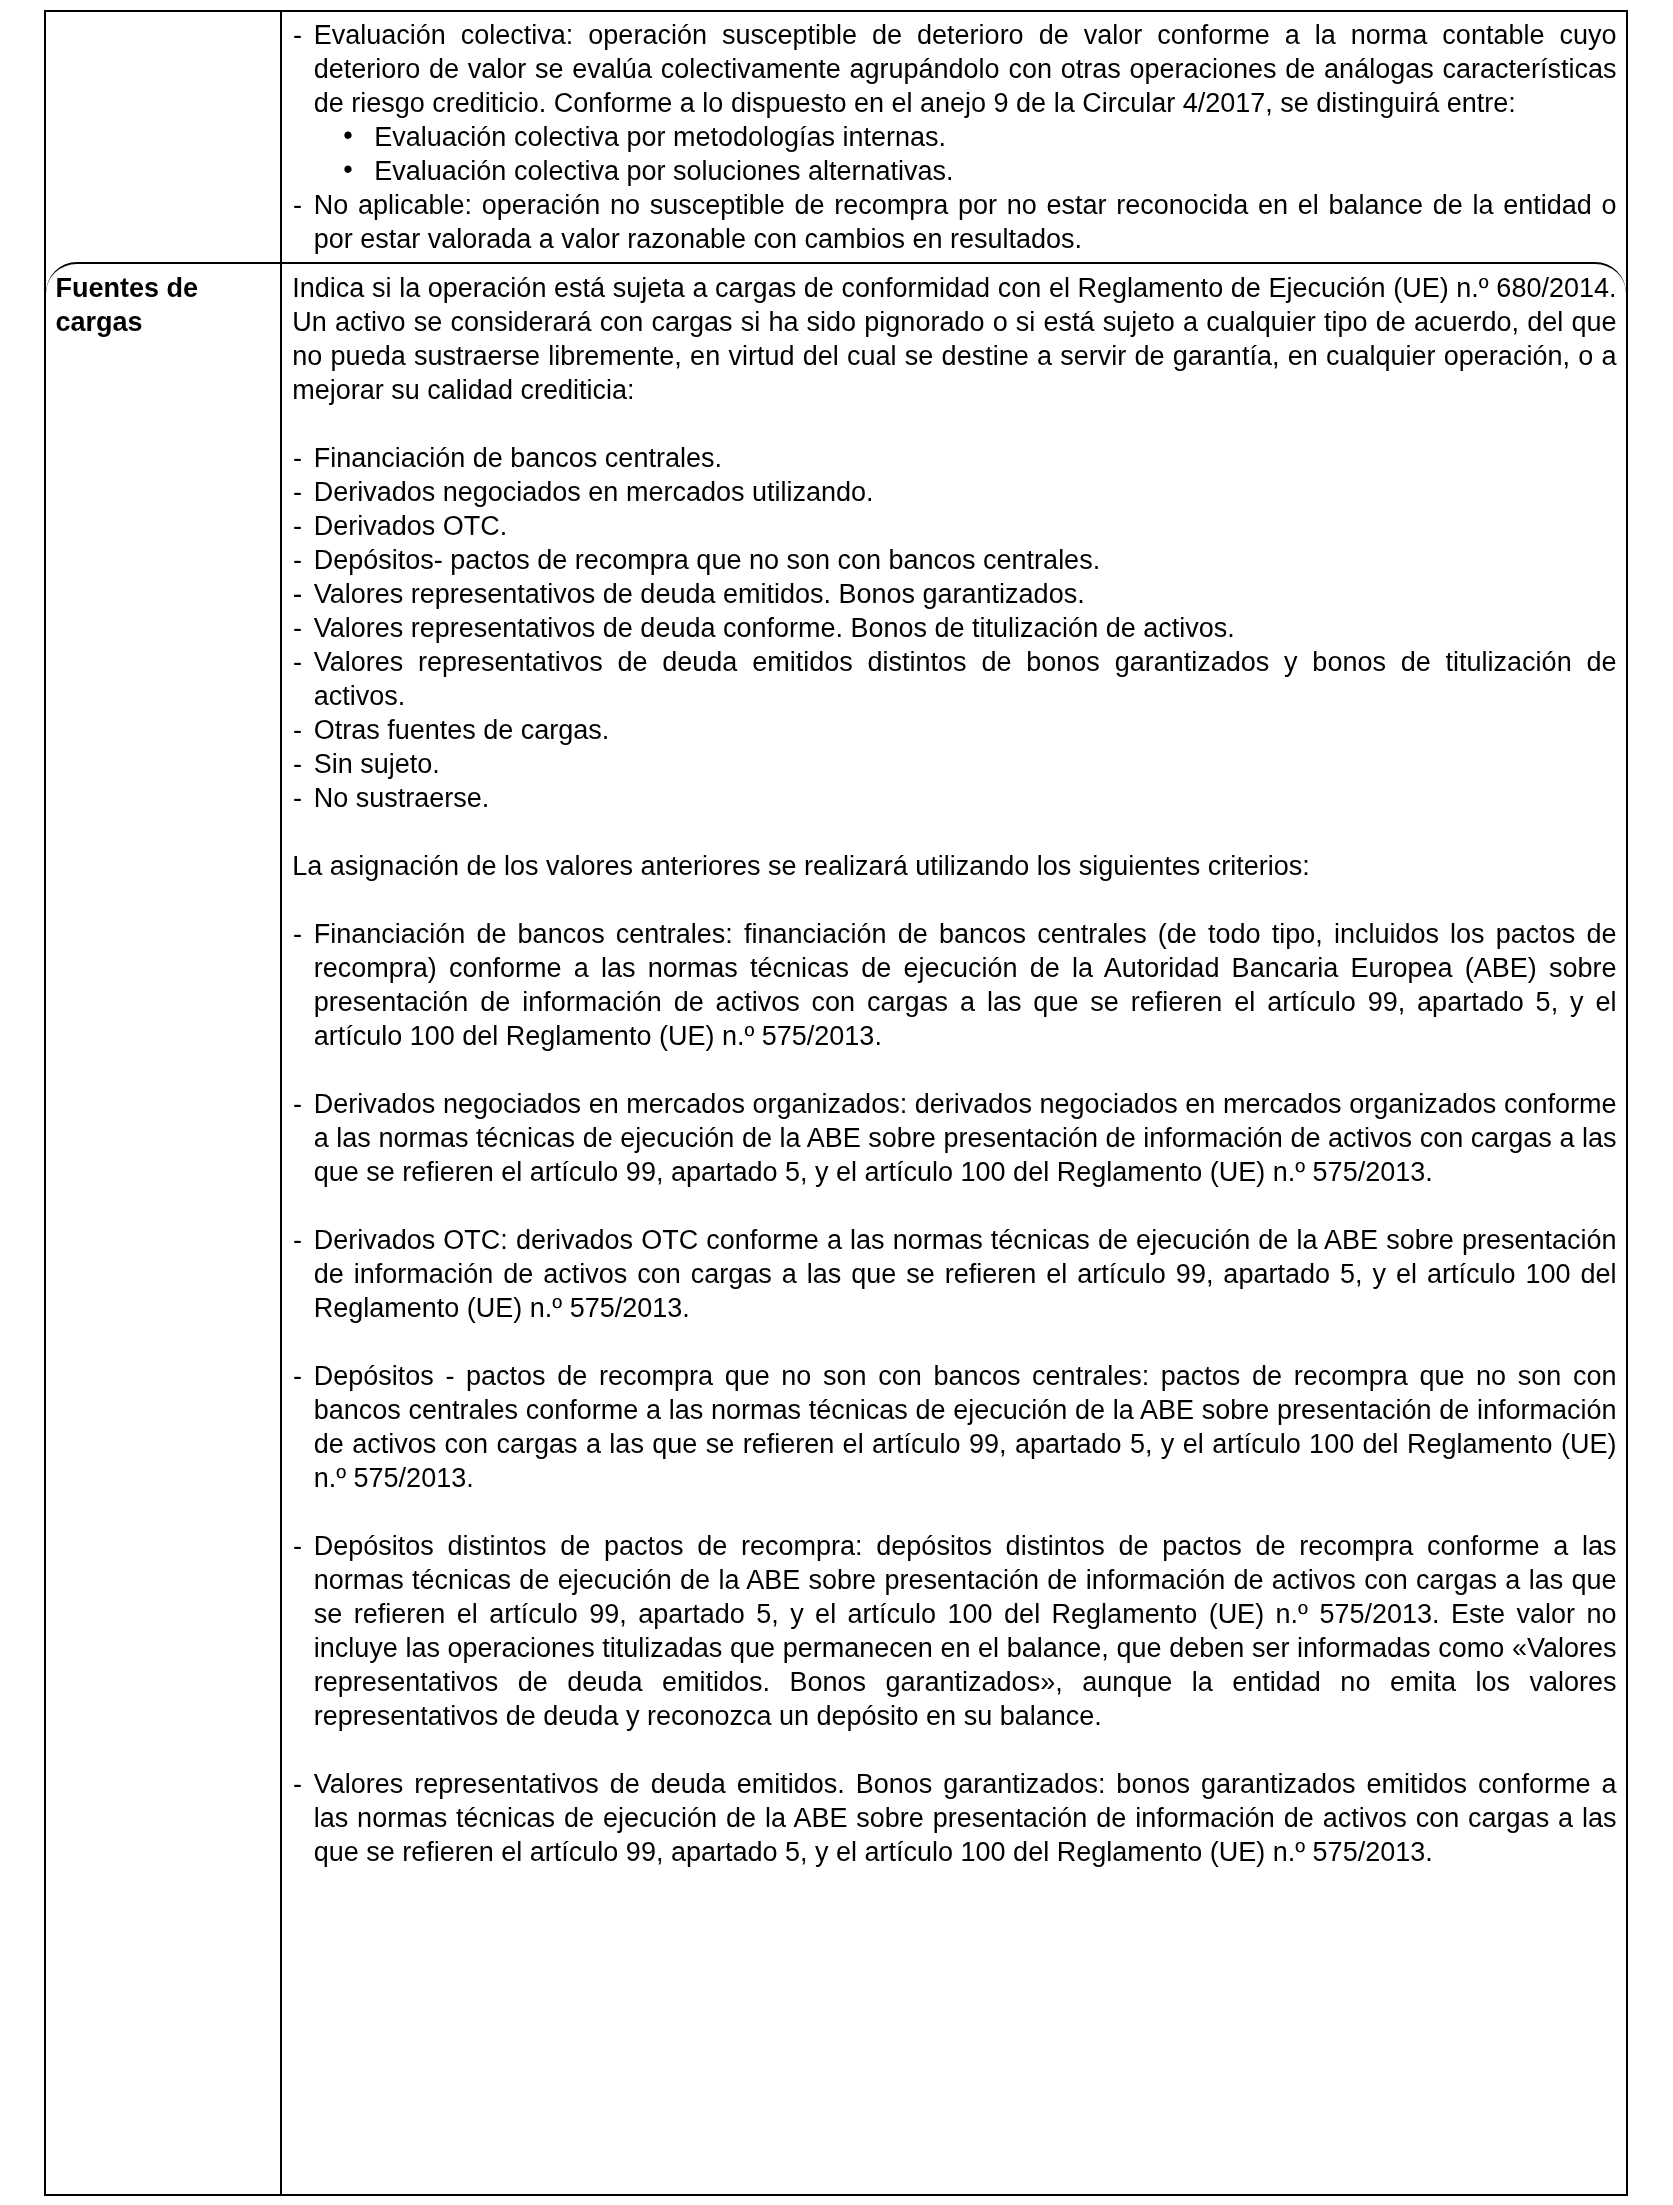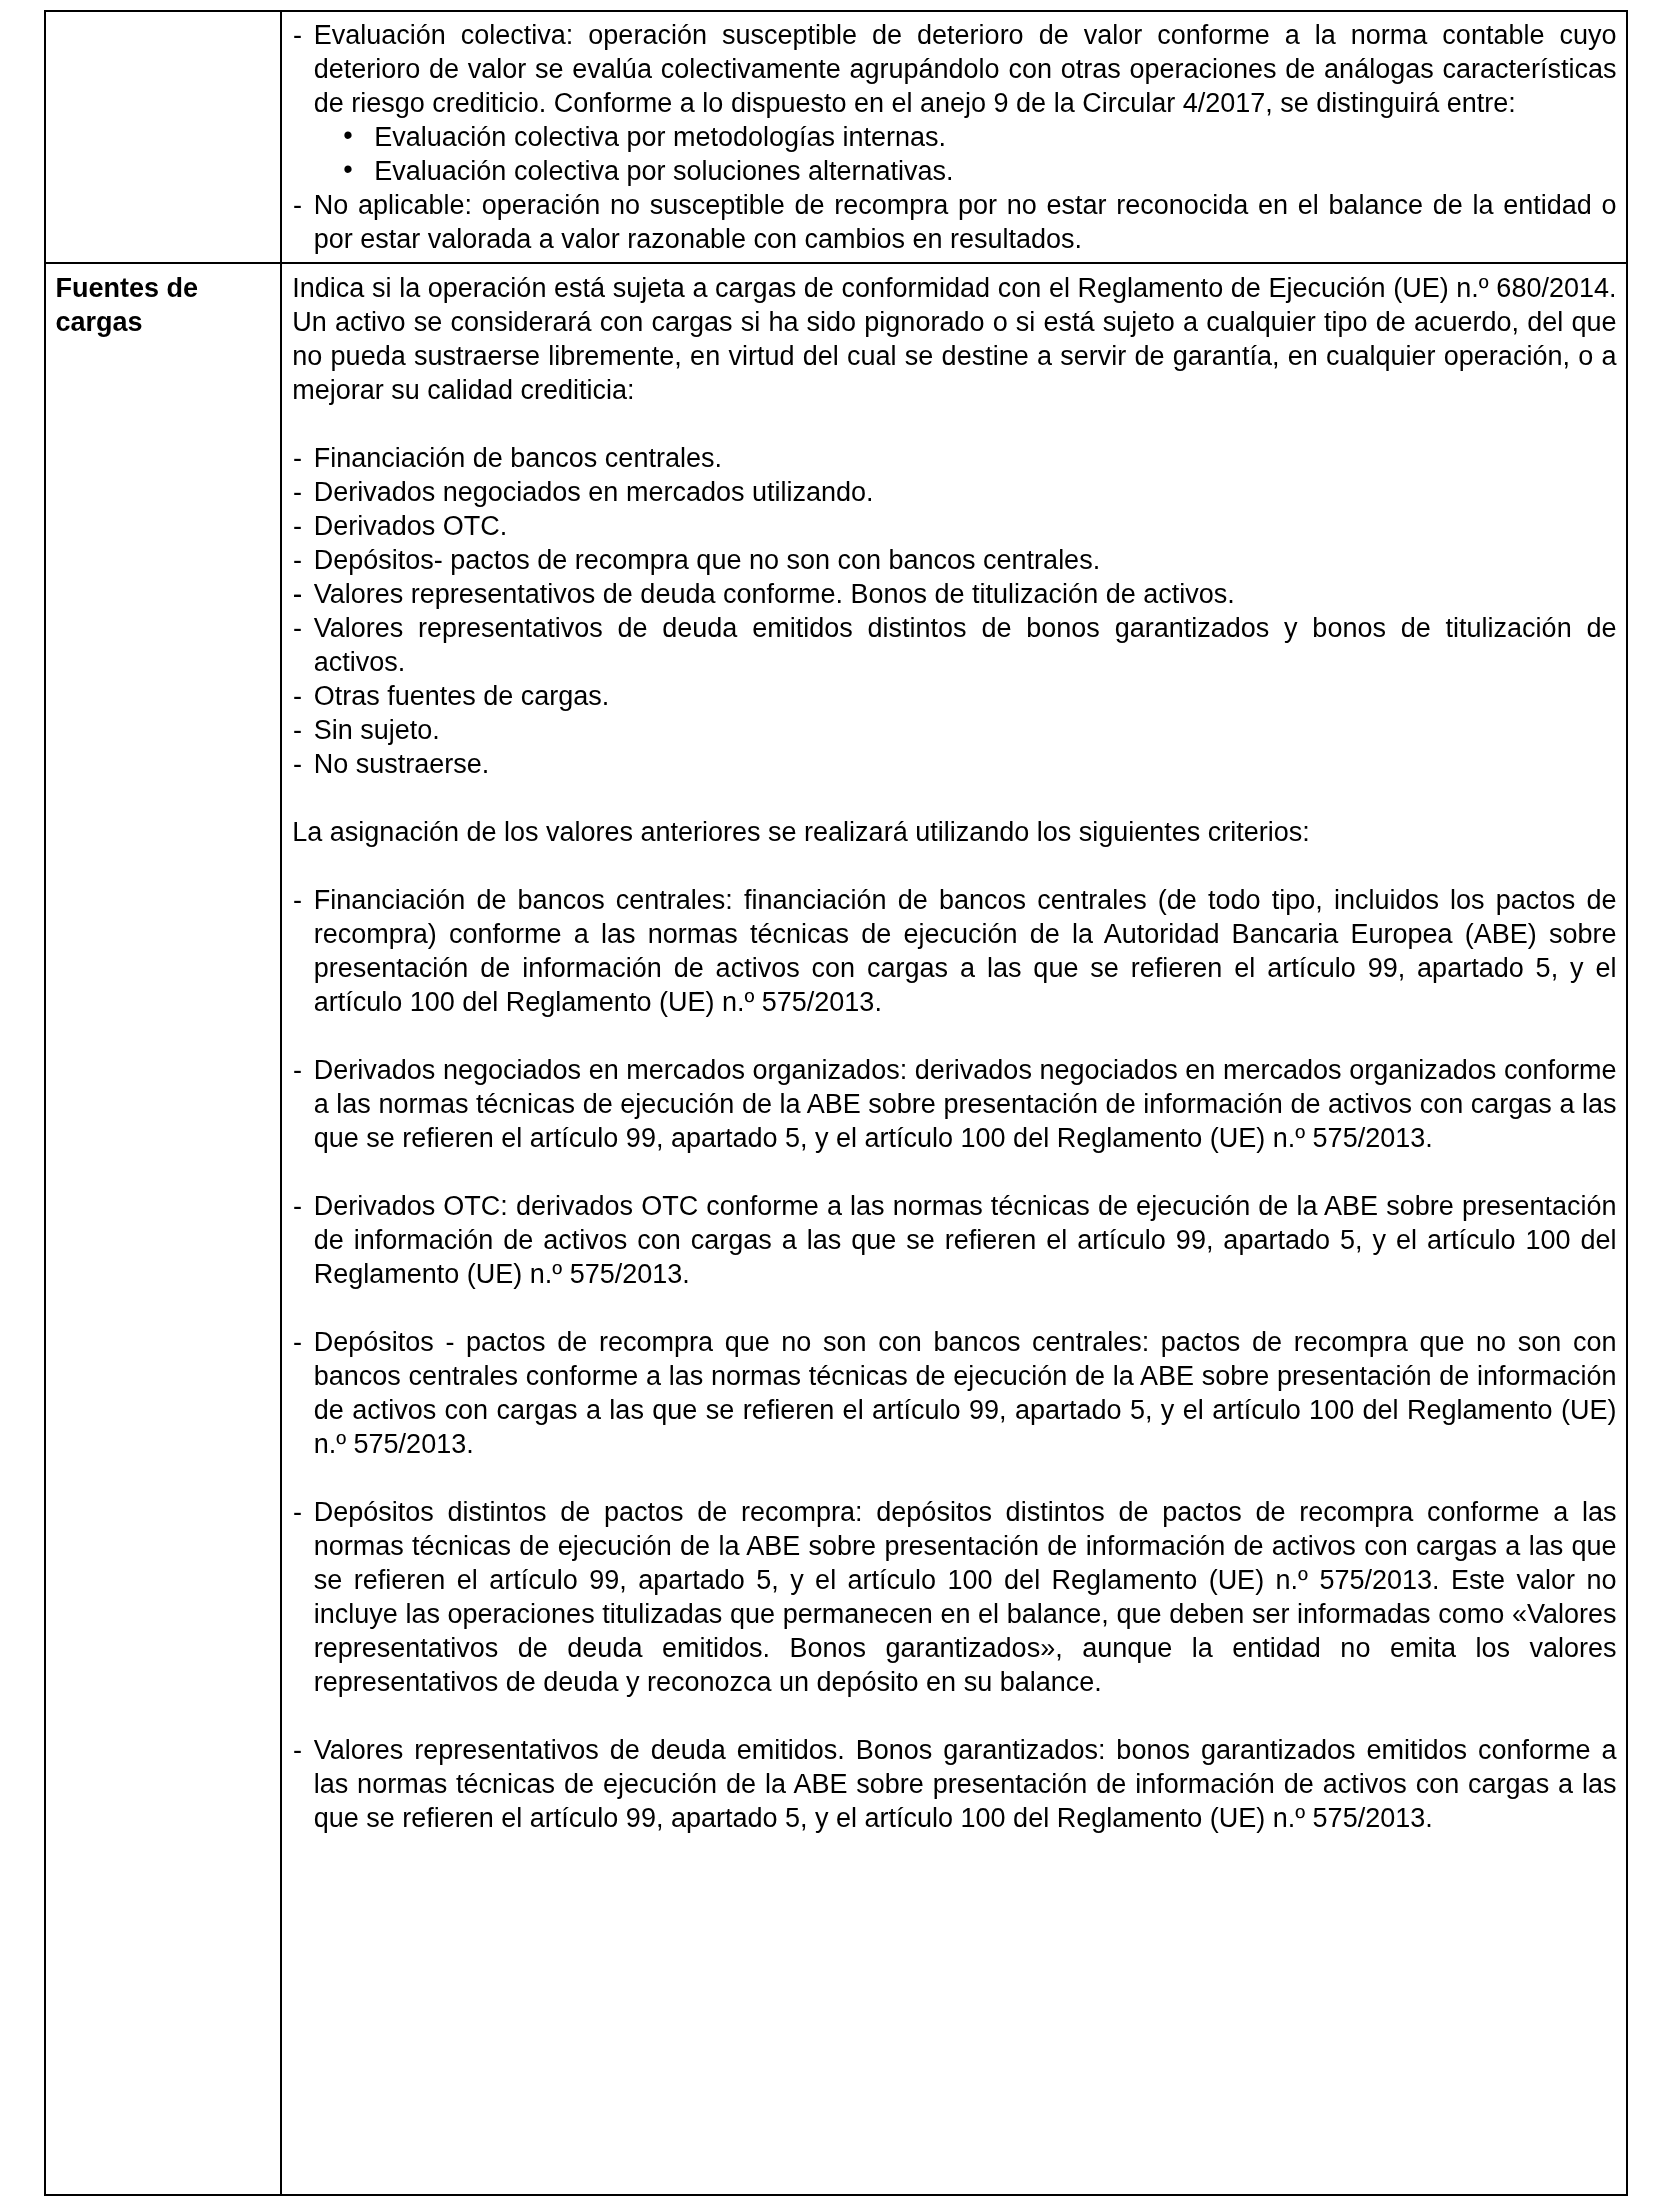--- a/index.html
+++ b/index.html
@@ -29,20 +29,21 @@
     background: #fff;
   }
   .trow {
     display: flex;
     align-items: stretch;
   }
   .trow-main {
     border-top: 2.4px solid #000;
     flex: 1 1 auto;
     min-height: 0;
+    border-radius: 31px;
   }
   .cell-term {
     flex: 0 0 236px;
     width: 236px;
     border-right: 2.4px solid #000;
     padding: 7.1px 9.5px;
   }
   .cell-def {
     flex: 1 1 auto;
     padding: 6.4px 9.5px 6.4px 10.3px;
@@ -120,21 +121,21 @@
         <div class="dash-item">
           <span class="marker">-</span><span class="li-body">Derivados OTC.</span>
         </div>
         <div class="dash-item">
           <span class="marker">-</span><span class="li-body">Depósitos- pactos de recompra que no son con bancos centrales.</span>
         </div>
         <div class="dash-item">
           <span class="marker">-</span>
         </div>
         <div class="dash-item">
-          <span class="marker">-</span>
+          <span class="marker">-</span><span class="li-body">Valores representativos de deuda emitidos. Bonos garantizados.</span>
         </div>
         <div class="dash-item">
           <span class="marker">-</span><span class="li-body">Valores representativos de deuda conforme. Bonos de titulización de activos.</span>
         </div>
         <div class="dash-item wrap">
           <span class="marker">-</span><span class="li-body">Valores representativos de deuda emitidos distintos de bonos garantizados y bonos de titulización de activos.</span>
         </div>
         <div class="dash-item">
           <span class="marker">-</span><span class="li-body">Otras fuentes de cargas.</span>
         </div>

